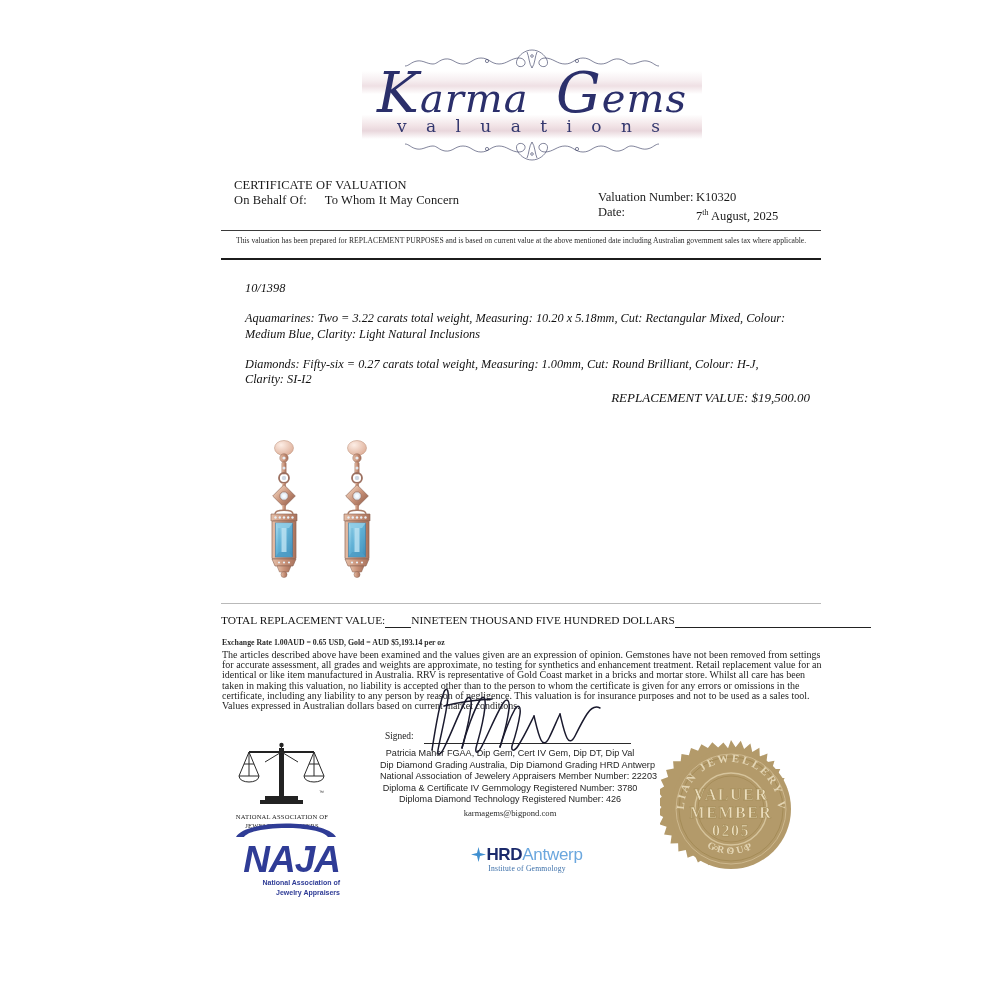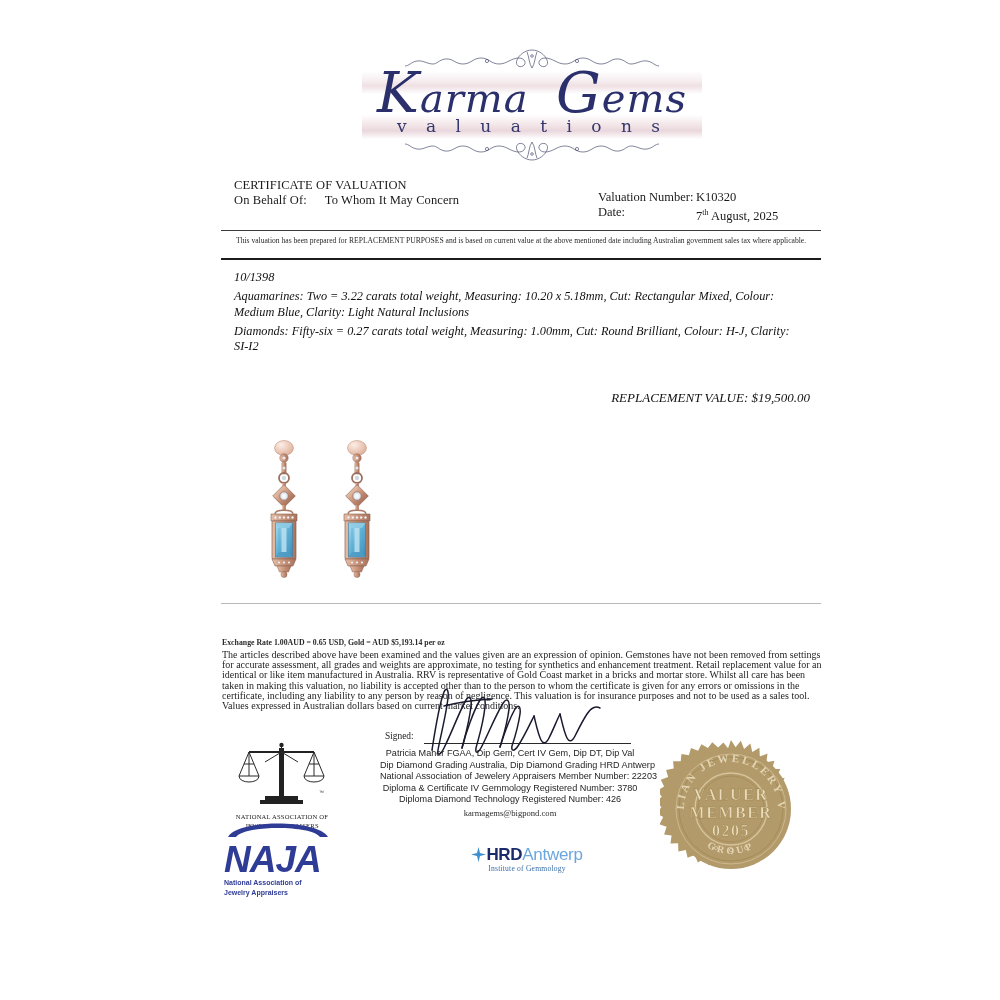--- a/index.html
+++ b/index.html
@@ -128,21 +128,21 @@
   .desc {
     position: absolute;
     left: 230px;
     top: 266px;
     width: 580px;
     font-style: italic;
     font-size: 12.3px;
     line-height: 15.3px;
     color: #111;
   }
-  .desc p { margin: 4px; }
+  .desc p { margin: 15px; }
   .desc .ref { margin-bottom: 1px; }
   .repl-value {
     position: absolute;
     left: 230px;
     top: 390px;
     width: 580px;
     text-align: right;
     font-style: italic;
     font-size: 13px;
     color: #111;
@@ -269,21 +269,21 @@
     letter-spacing: 0.2px;
     line-height: 8.4px;
     color: #1b1b1b;
     margin-top: 1px;
   }
   .naja-logo {
     position: absolute;
     left: 224px;
     top: 818px;
     width: 116px;
-    text-align: left;
+    text-align: right;
   }
   .naja-word {
     font-family: "Liberation Sans", sans-serif;
     font-weight: bold;
     font-style: italic;
     font-size: 37px;
     letter-spacing: -1px;
     color: #2f3c96;
     line-height: 36px;
   }
@@ -449,20 +449,23 @@
         <path d="M-7 124 L7 124 L4.5 130 L-4.5 130 Z" fill="url(#metg)" stroke="#8a6151" stroke-width="0.5"></path>
         <circle cx="0" cy="132.5" r="3" fill="url(#metg)" stroke="#8a6151" stroke-width="0.5"></circle>
       </g>
     </defs>
     <rect x="0" y="0" width="180" height="158" fill="#ffffff"></rect>
     <use href="#earring" x="52" y="10"></use>
     <use href="#earring" x="125" y="10"></use>
   </svg>
 
   <div class="rule-total"></div>
+  <div class="total-line">
+    <span>TOTAL REPLACEMENT VALUE:</span><span class="fill u-pre">&nbsp;</span><span>NINETEEN THOUSAND FIVE HUNDRED DOLLARS</span><span class="fill u-post">&nbsp;</span>
+  </div>
 
   <div class="exchange">Exchange Rate 1.00AUD = 0.65 USD, Gold = AUD $5,193.14 per oz</div>
   <div class="disclaimer">The articles described above have been examined and the values given are an expression of opinion. Gemstones have not been removed from settings for accurate assessment, all grades and weights are approximate, no testing for synthetics and enhancement treatment. Retail replacement value for an identical or like item manufactured in Australia. RRV is representative of Gold Coast market in a bricks and mortar store. Whilst all care has been taken in making this valuation, no liability is accepted other than to the person to whom the certificate is given for any errors or omissions in the certificate, including any liability to any person by reason of negligence. This valuation is for insurance purposes and not to be used as a sales tool. Values expressed in Australian dollars based on current market conditions.</div>
 
   <div class="sig-wrap">
     <div class="sig-row">
       <span class="sig-label">Signed:</span>
       <span class="sig-ruleline"></span>
       <svg class="sig-ink" viewBox="0 0 240 90">
         <g fill="none" stroke="#1a1a2e" stroke-width="1.5" stroke-linecap="round">

